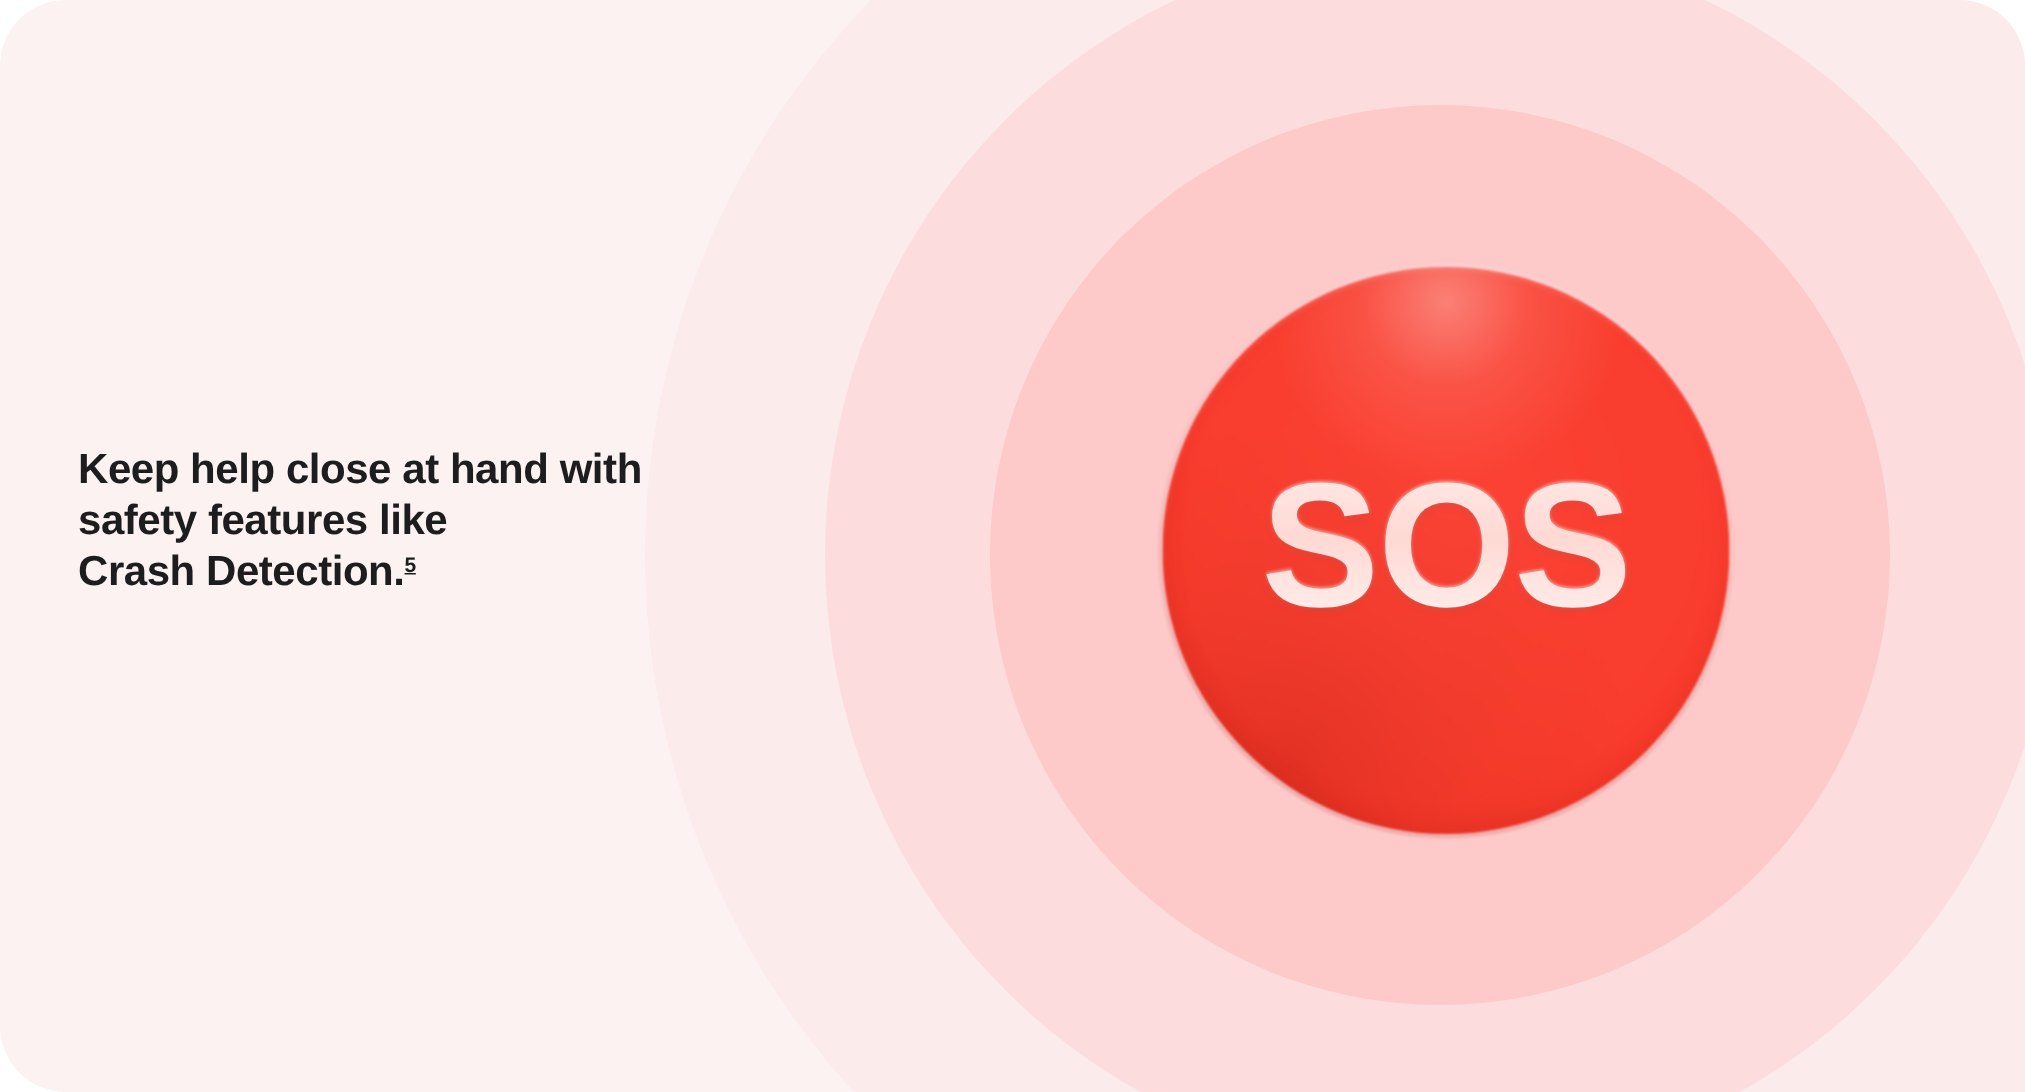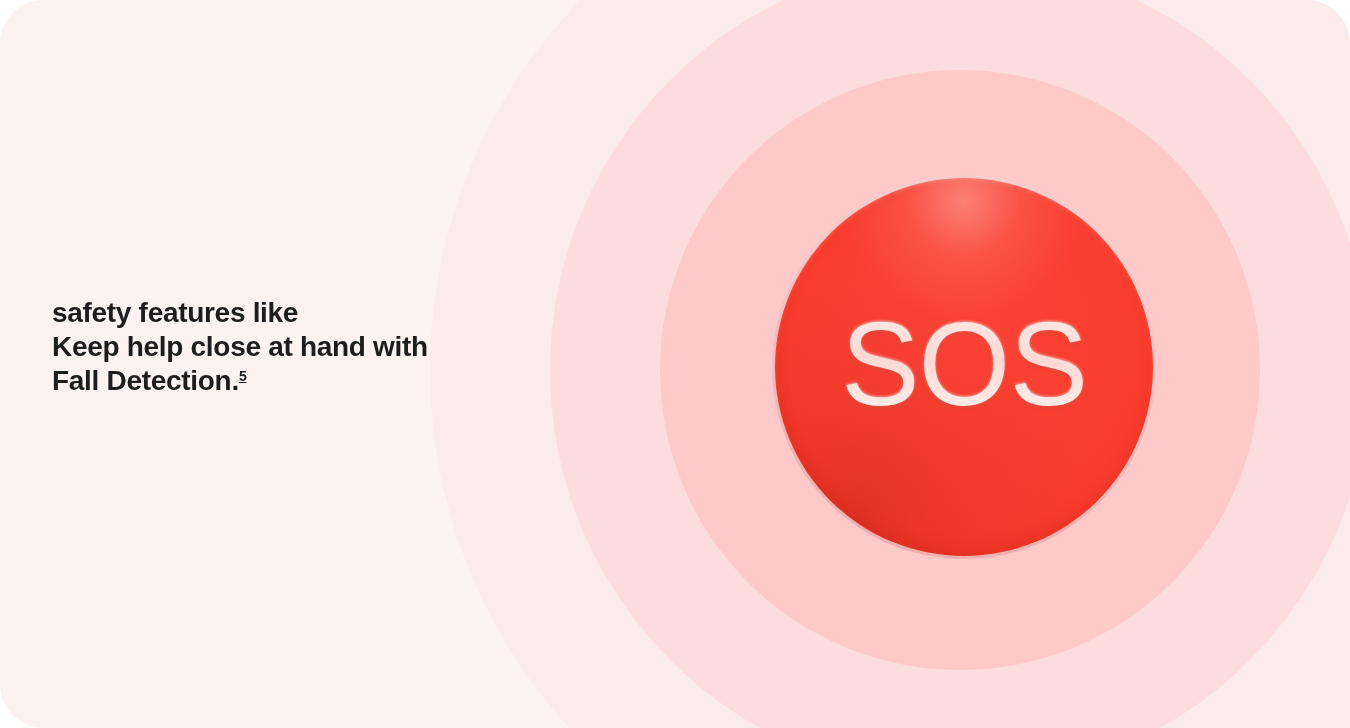--- a/index.html
+++ b/index.html
@@ -97,21 +97,21 @@
 
   
   .sos-label {
     position: absolute;
     inset: 0;
     display: flex;
     align-items: center;
     justify-content: center;
     letter-spacing: -1px;
     font-size: 118px;
-    font-weight: 400;
+    font-weight: 700;
     line-height: 1;
     padding-bottom: 6px;
     background-image: linear-gradient(
       180deg,
       #ffffff 0%,
       #fff3f1 26%,
       #ffd9d4 48%,
       #fff6f4 68%,
       #ffe5e1 88%,
       #ffd2cc 100%);
@@ -155,23 +155,23 @@
 </head>
 <body>
 
 <div class="panel">
 
   <div class="halo halo-1"></div>
   <div class="halo halo-2"></div>
   <div class="halo halo-3"></div>
 
   <h2 class="headline">
+    <span class="line">Keep help close at hand with</span>
     <span class="line">safety features like</span>
-    <span class="line">Keep help close at hand with</span>
-    <span class="line"><span>Fall Detection.</span><span class="footnote-ref">5</span></span>
+    <span class="line"><span>Crash Detection.</span><span class="footnote-ref">5</span></span>
   </h2>
 
   <div class="sos-button-wrap">
     <div class="sos-button"></div>
     <div class="sos-label">SOS</div>
   </div>
 
 </div>
 
 </body></html>

